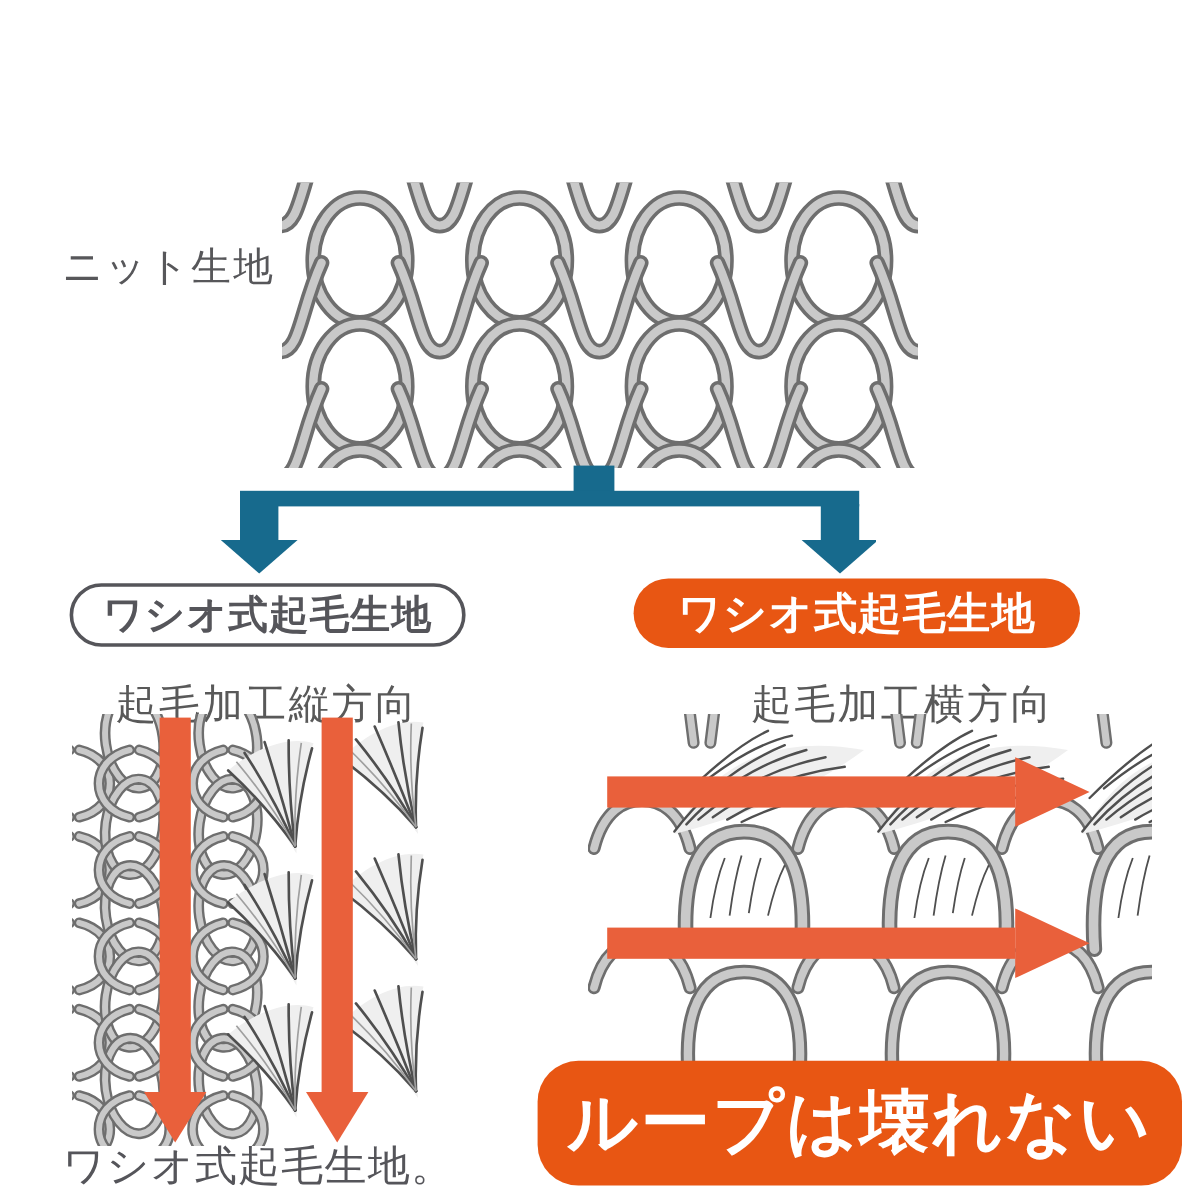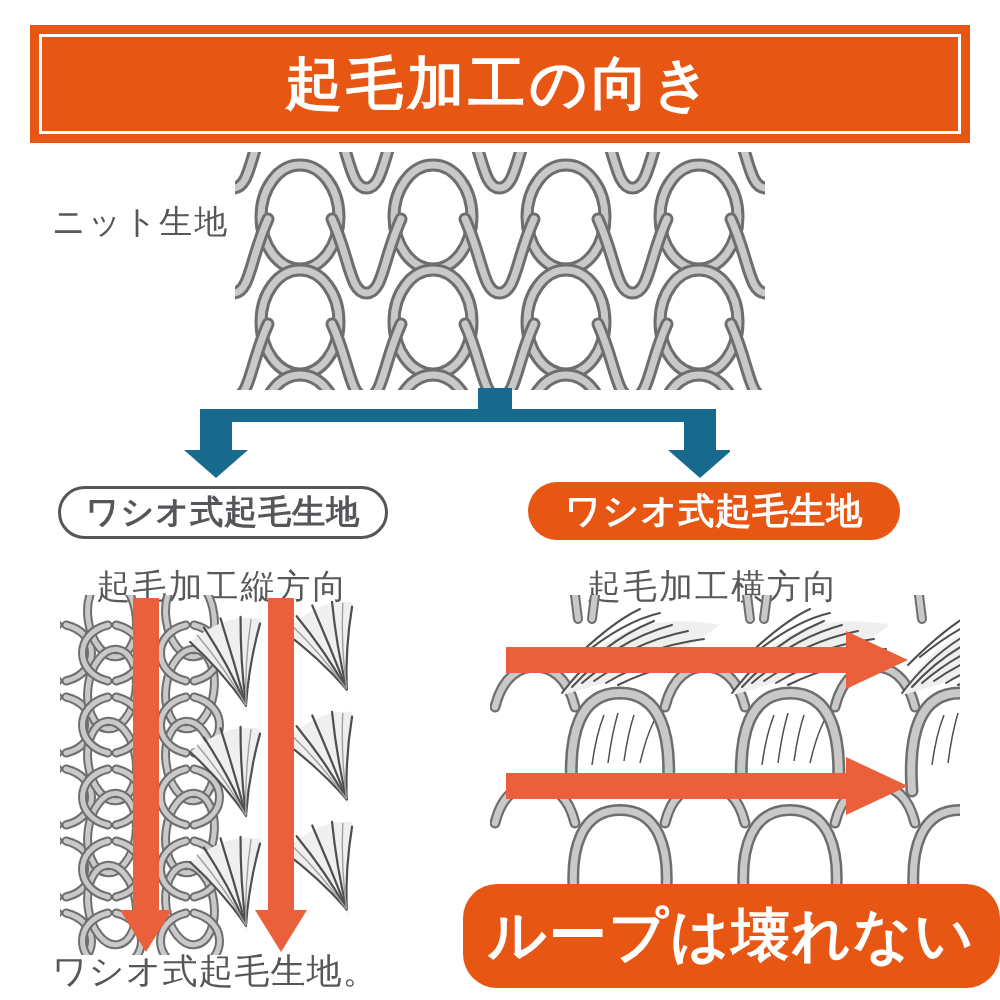--- a/index.html
+++ b/index.html
@@ -35,42 +35,38 @@
   }
   .pill-washio{
     left:528px;top:482px;width:372px;height:58px;background:var(--orange,#E85613);
     color:#fff;font-size:36px;font-weight:700;letter-spacing:1px;
   }
   .dir-label{
     position:absolute;top:564px;font-size:34px;font-weight:500;color:#595959;
     text-align:center;letter-spacing:2px;
   }
   .dir-left{left:60px;width:325px;}
-  .dir-right{left:548px;width:330px;}
+  .dir-right{left:548px;width:330px;text-align:right;}
   .result-left{
     position:absolute;left:52px;top:948px;font-size:35px;font-weight:500;color:#55555A;
     letter-spacing:1px;white-space:nowrap;
   }
   .result-badge{
-    position:absolute;left:463px;top:884px;width:537px;height:104px;border-radius:34px;
+    position:absolute;left:448px;top:884px;width:537px;height:104px;border-radius:34px;
     background:var(--orange,#E85613);display:flex;align-items:center;justify-content:center;
   }
   .result-badge span{
     color:#fff;font-size:58px;font-weight:700;letter-spacing:2px;white-space:nowrap;
   }
 </style>
 </head>
 <body>
 
 <div class="stage">
 
-  <div class="header">
-    <div class="header-border"></div>
-    <div class="header-title">起毛加工の向き</div>
-  </div>
 
   <div class="nit-label">ニット生地</div>
 
   <svg id="fabric-svg" class="illo" style="left:235px;top:152px" width="530" height="238" viewBox="0 0 530 238">
       <ellipse cx="65" cy="65" rx="39" ry="52" fill="none" stroke="#6E6E6E" stroke-width="13" transform=""></ellipse>
       <ellipse cx="65" cy="65" rx="39" ry="52" fill="none" stroke="#C9C9C9" stroke-width="7" transform=""></ellipse>
       <ellipse cx="198" cy="65" rx="39" ry="52" fill="none" stroke="#6E6E6E" stroke-width="13" transform=""></ellipse>
       <ellipse cx="198" cy="65" rx="39" ry="52" fill="none" stroke="#C9C9C9" stroke-width="7" transform=""></ellipse>
       <ellipse cx="331" cy="65" rx="39" ry="52" fill="none" stroke="#6E6E6E" stroke-width="13" transform=""></ellipse>
       <ellipse cx="331" cy="65" rx="39" ry="52" fill="none" stroke="#C9C9C9" stroke-width="7" transform=""></ellipse>

